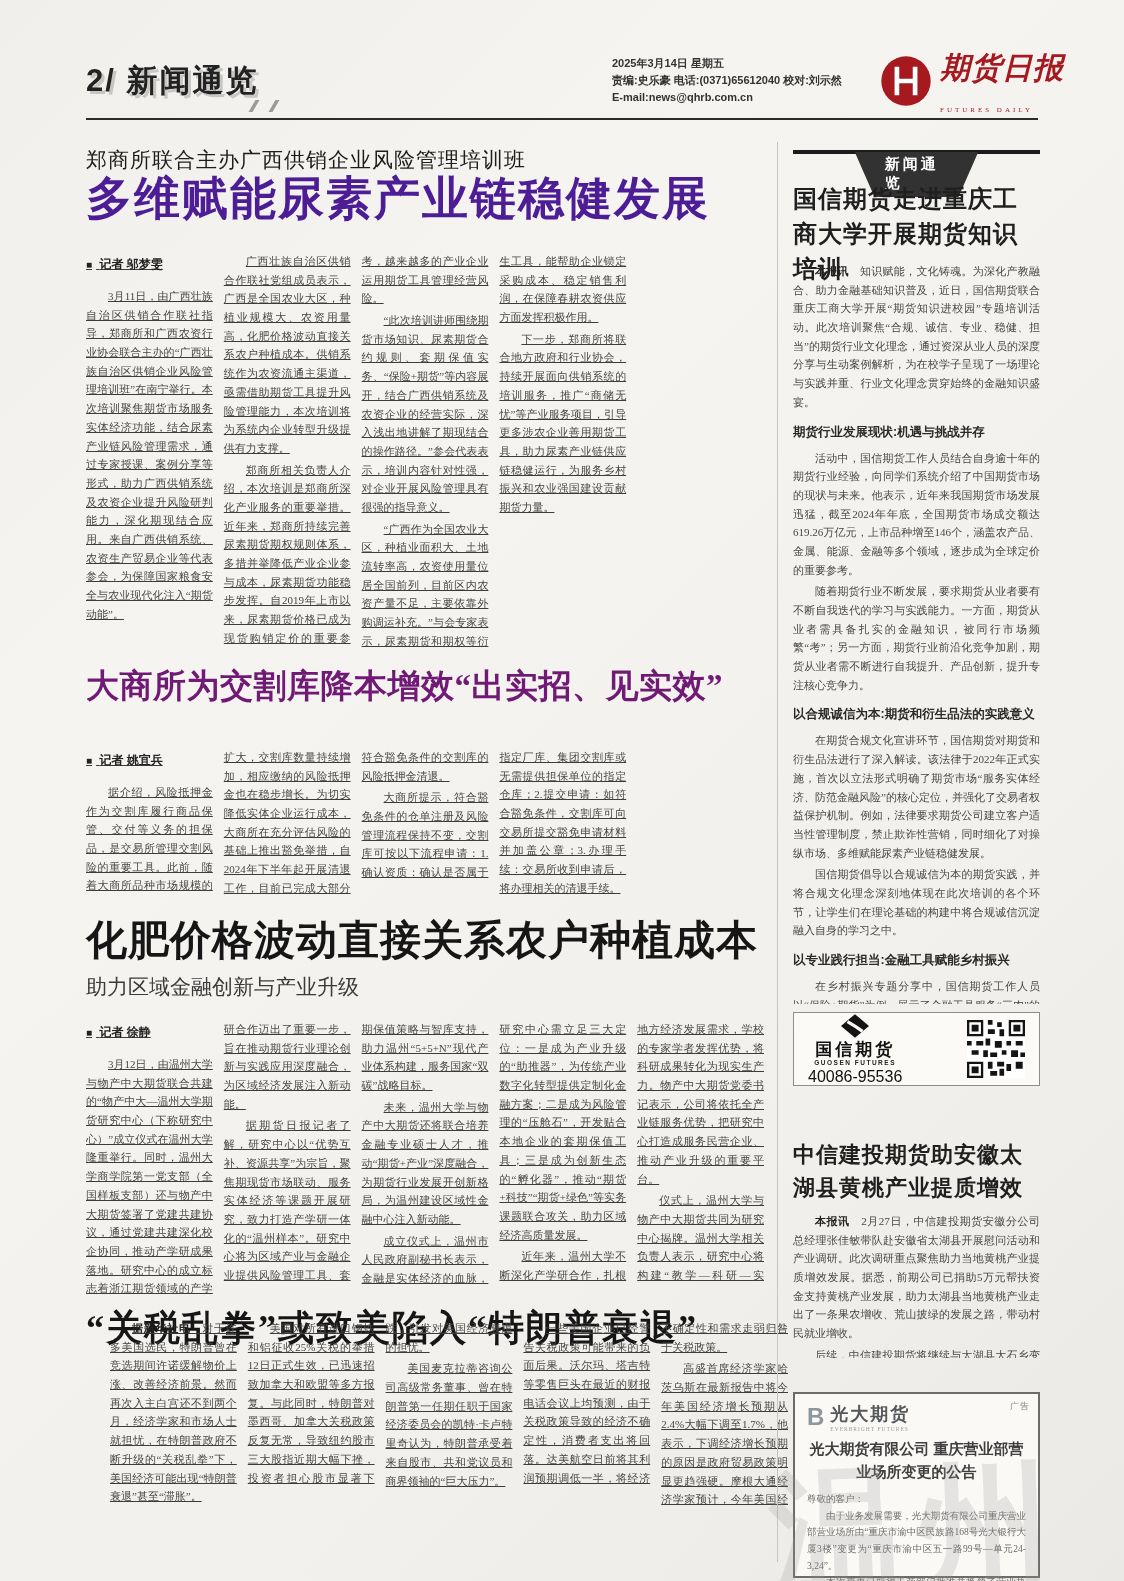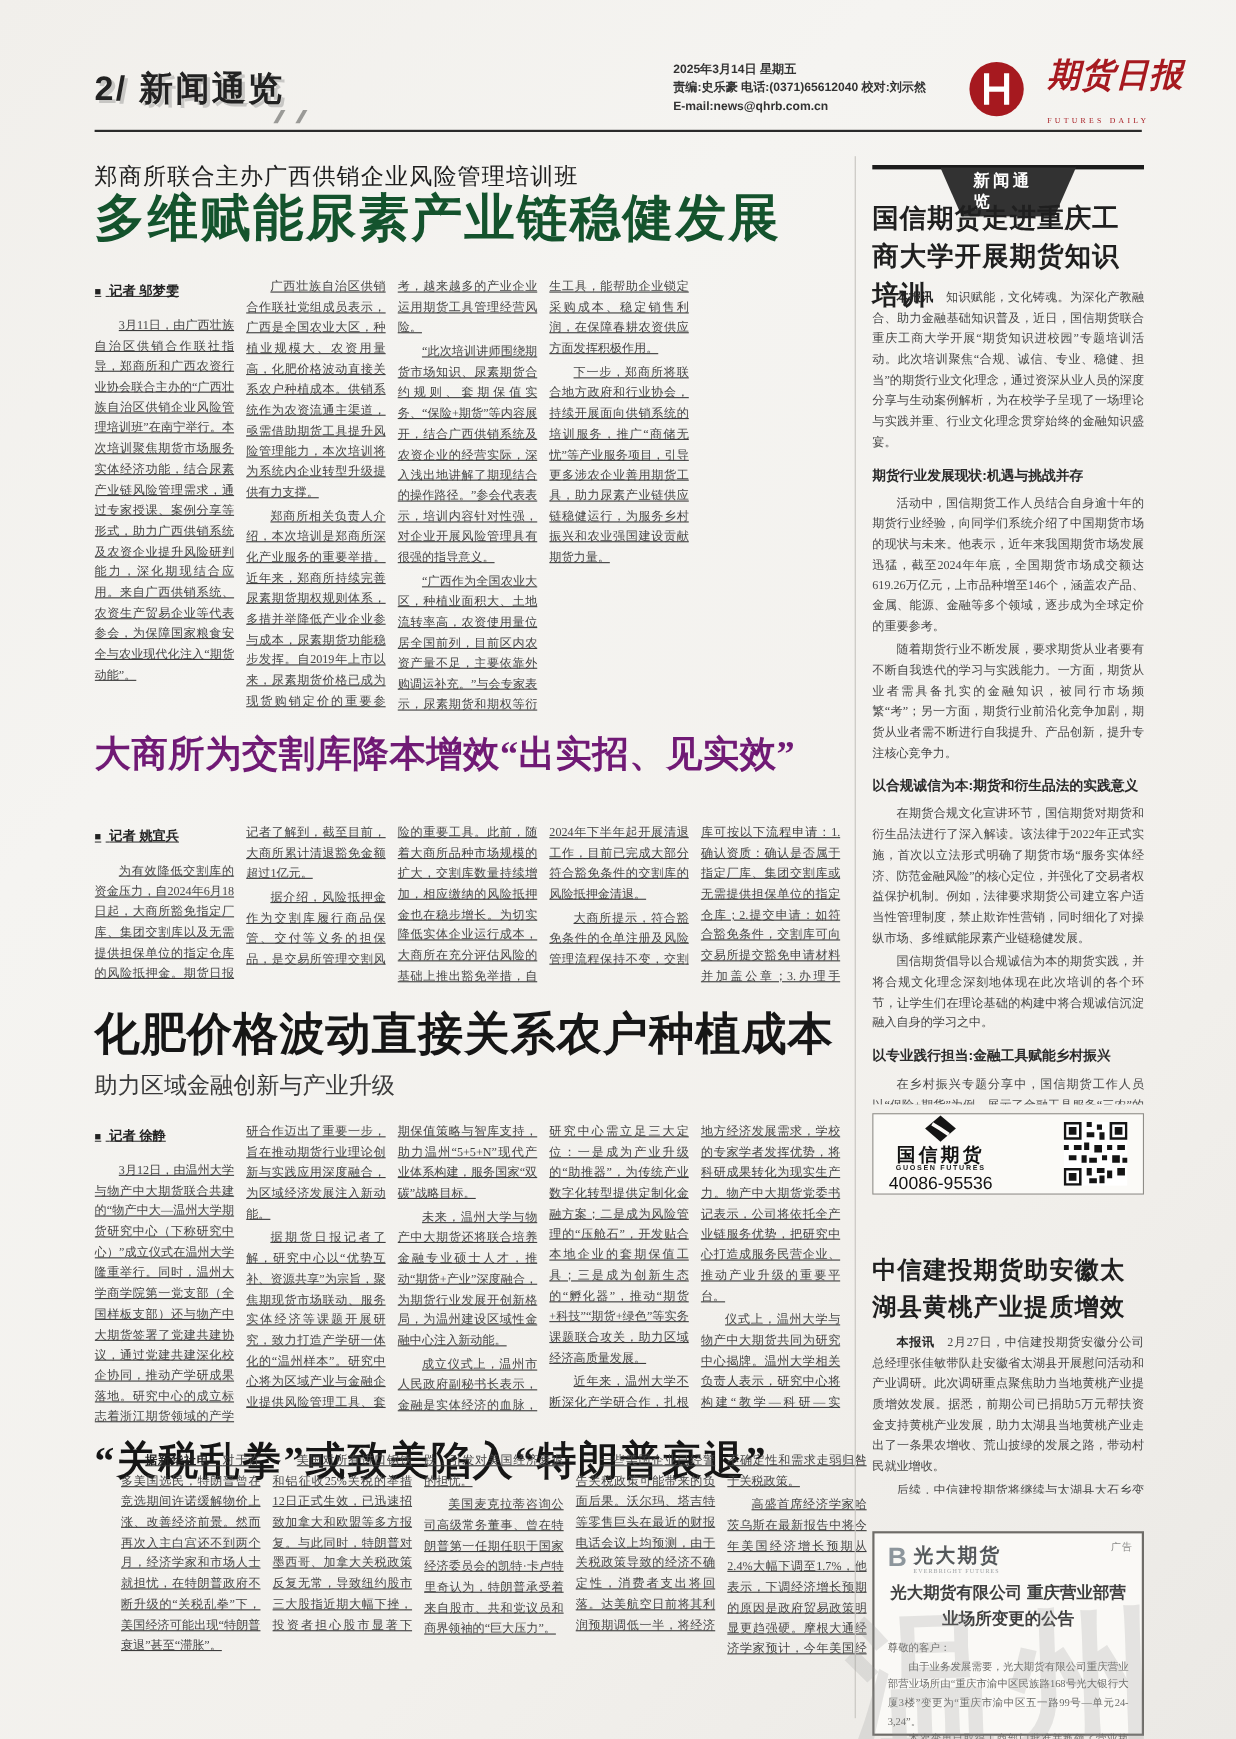--- a/index.html
+++ b/index.html
@@ -13,37 +13,37 @@
   
   .hdr-title{position:absolute;left:86px;top:60px;font-family:"Liberation Sans",sans-serif;
     font-weight:bold;font-size:31px;color:#222;letter-spacing:2px;
     text-shadow:3px 3px 0 rgba(120,120,120,.35);}
   .hdr-ticks{position:absolute;left:252px;top:100px;width:16px;height:12px;
     border-left:4px solid #9a9a97;border-right:4px solid #9a9a97;transform:skewX(-30deg);}
   .hdr-rule{position:absolute;left:86px;top:118px;width:952px;height:2px;background:#2b2b2b;}
   .hdr-meta{position:absolute;left:612px;top:55px;width:300px;
     font-family:"Liberation Sans",sans-serif;font-size:11px;line-height:1.55;color:#333;font-weight:bold;}
   .hdr-meta .row{white-space:nowrap;}
-  .masthead{position:absolute;left:880px;top:48px;display:flex;align-items:center;gap:20px;}
+  .masthead{position:absolute;left:880px;top:48px;display:flex;align-items:center;gap:8px;}
   .masthead svg{width:52px;height:52px;}
   .masthead-text{display:flex;flex-direction:column;}
   .masthead-name{font-size:30px;font-weight:900;color:#a6191f;letter-spacing:1px;font-style:italic;}
   .masthead-sub{font-size:7px;color:#a6191f;letter-spacing:3px;margin-top:17px;}
   
   .para{margin:0 0 3px;text-indent:2em;font-size:11px;line-height:1.7;text-align:justify;color:#474747;}
   .para b{color:#232323;}
   .subhead{font-family:"Liberation Sans",sans-serif;font-weight:bold;font-size:12.5px;color:#2a2a2a;margin:12px 0 8px;}
   .byline{font-family:"Liberation Sans",sans-serif;font-weight:bold;font-size:12px;color:#222;margin:4px 0 14px;}
   .byline-square{font-size:10px;margin-right:4px;}
   .cols{column-gap:11px;column-fill:auto;overflow:hidden;}
   .cols-5{column-count:5;text-decoration:underline;}
   
   .main-abs{position:absolute;left:86px;width:678px;}
   .kicker{font-family:"Liberation Sans",sans-serif;font-size:21px;color:#1d1d1d;letter-spacing:1px;}
-  .headline-1{font-size:46px;font-weight:900;color:#14532d;letter-spacing:2px;line-height:1.1;}
+  .headline-1{font-size:46px;font-weight:900;color:#4c1d95;letter-spacing:2px;line-height:1.1;}
   .headline-2{font-size:33px;font-weight:900;color:#701a75;letter-spacing:0.5px;line-height:1.15;}
   .headline-3{font-size:41px;font-weight:900;color:#161616;letter-spacing:1px;line-height:1.1;}
   .subtitle-3{font-family:"Liberation Sans",sans-serif;font-size:21px;color:#3a3a3a;margin-top:10px;}
   .headline-4{font-size:36px;font-weight:900;color:#161616;letter-spacing:2px;line-height:1.15;}
   
   .sb-divider{position:absolute;left:777px;top:142px;width:1px;height:1420px;background:#c6c4bf;}
   .sidebar-abs{position:absolute;left:793px;width:247px;}
   .badge-bar{position:relative;height:26px;border-top:4px solid #1c1c1c;}
   .industry-badge{position:absolute;left:50%;top:-2px;transform:translateX(-50%);
     background:#323232;color:#fff;font-family:"Liberation Sans",sans-serif;font-weight:bold;
@@ -127,21 +127,20 @@
 
 <div class="main-abs" style="top:668px;">
   <div class="headline-2">大商所为交割库降本增效“出实招、见实效”</div>
 </div>
 <div class="main-abs cols cols-5" style="top:748px;height:152px;">
   <div class="byline">
     <span class="byline-square">■</span>
     <span>记者 姚宜兵</span>
   </div>
   <div>
-      <p class="para">为有效降低交割库的资金压力，自2024年6月18日起，大商所豁免指定厂库、集团交割库以及无需提供担保单位的指定仓库的风险抵押金。期货日报记者了解到，截至目前，大商所累计清退豁免金额超过1亿元。</p>
       <p class="para">据介绍，风险抵押金作为交割库履行商品保管、交付等义务的担保品，是交易所管理交割风险的重要工具。此前，随着大商所品种市场规模的扩大，交割库数量持续增加，相应缴纳的风险抵押金也在稳步增长。为切实降低实体企业运行成本，大商所在充分评估风险的基础上推出豁免举措，自2024年下半年起开展清退工作，目前已完成大部分符合豁免条件的交割库的风险抵押金清退。</p>
       <p class="para">大商所提示，符合豁免条件的仓单注册及风险管理流程保持不变，交割库可按以下流程申请：1.确认资质：确认是否属于指定厂库、集团交割库或无需提供担保单位的指定仓库；2.提交申请：如符合豁免条件，交割库可向交易所提交豁免申请材料并加盖公章；3.办理手续：交易所收到申请后，将办理相关的清退手续。</p>
     </div>
 </div>
 
 <div class="main-abs" style="top:918px;">
   <div class="headline-3">化肥价格波动直接关系农户种植成本</div>
   <div class="subtitle-3">助力区域金融创新与产业升级</div>
 </div>
 <div class="main-abs cols cols-5" style="top:1020px;height:278px;">

